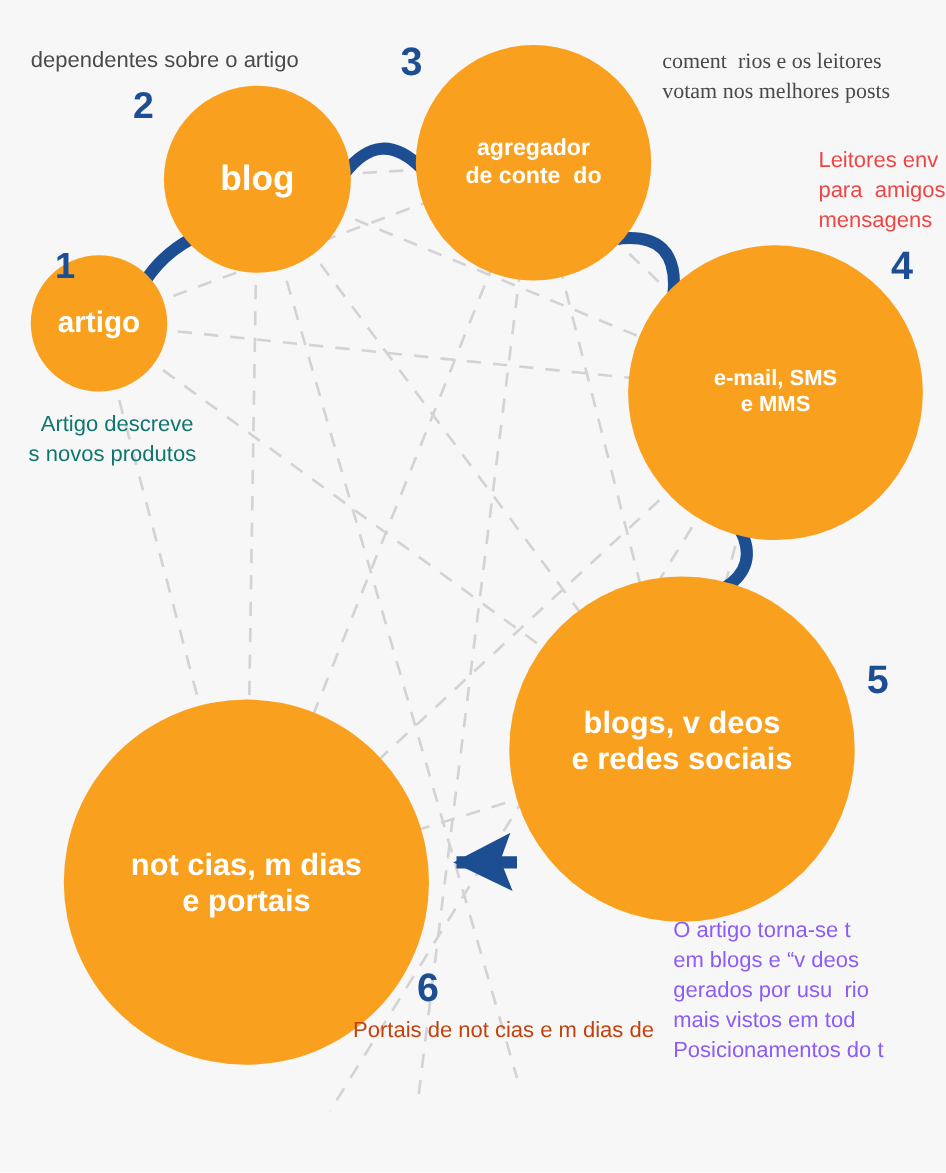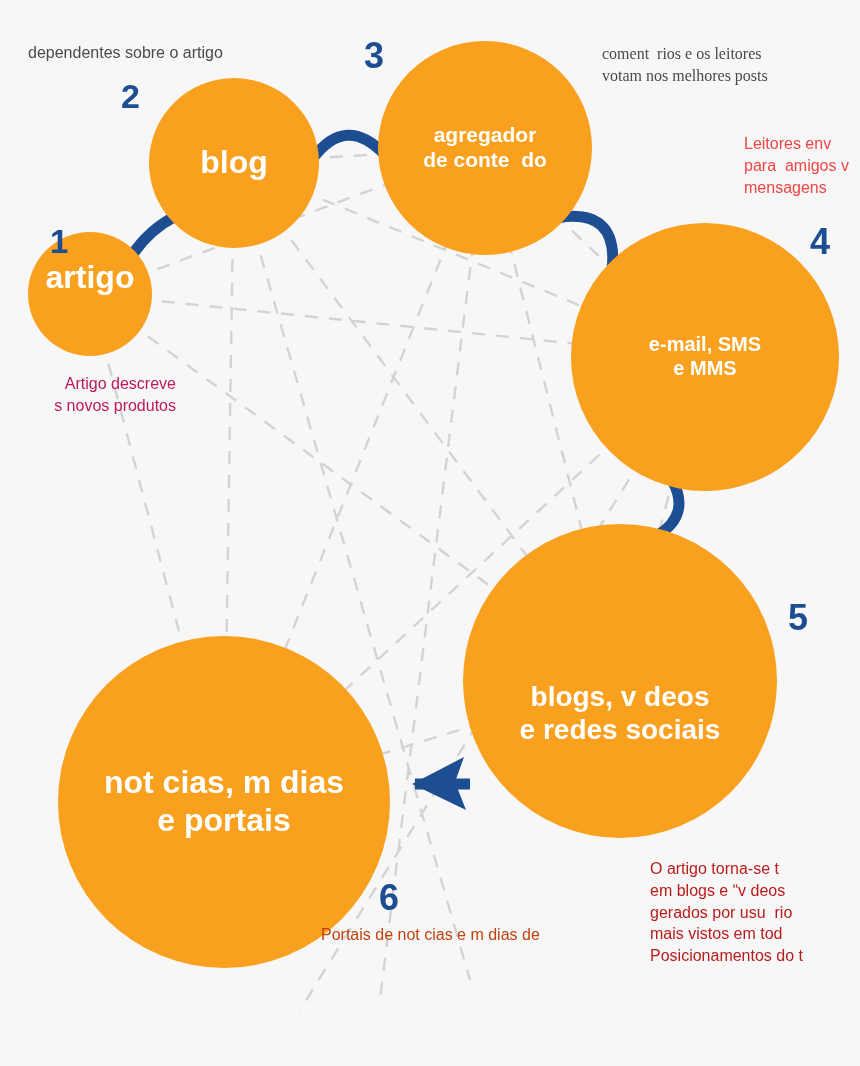--- a/index.html
+++ b/index.html
@@ -33,21 +33,21 @@
   }
   .step-number {
     position: absolute;
     color: #1d4e91;
     font-weight: bold;
     line-height: 1;
   }
   .caption {
     position: absolute;
     color: #4a4a4a;
-    font-size: 16px;
+    font-size: 20px;
     line-height: 1.36;
     white-space: pre;
   }
   .caption.align-right { text-align: right; }
   .caption.align-left { text-align: left; }
 </style>
 </head>
 <body>
 
 <div id="stage">
@@ -91,49 +91,49 @@
         <circle cx="224" cy="802" r="166" fill="#f9a01e"></circle>
       </g>
 
     <g id="arrow-group">
         <path d="M 470 784 L 415 784" stroke="#1d4e91" stroke-width="11" fill="none"></path>
         <path d="M 412 784 L 464 757 L 455 782 L 466 810 Z" fill="#1d4e91"></path>
       </g>
   </svg>
 
   <div id="labels-layer">
-      <div class="node-label" style="font-size: 32px; left: 28px; top: 216px; width: 124px; height: 124px; display: flex; align-items: center; justify-content: center;">artigo</div>
+      <div class="node-label" style="font-size: 27px; left: 28px; top: 232px; width: 124px; height: 124px; display: flex; align-items: center; justify-content: center;">artigo</div>
       <div class="node-label" style="font-size: 32px; left: 149px; top: 78px; width: 170px; height: 170px; display: flex; align-items: center; justify-content: center;">blog</div>
       <div class="node-label" style="font-size: 21px; left: 378px; top: 41px; width: 214px; height: 214px; display: flex; align-items: center; justify-content: center;">agregador
 de conte  do</div>
       <div class="node-label" style="font-size: 20px; left: 571px; top: 223px; width: 268px; height: 268px; display: flex; align-items: center; justify-content: center;">e-mail, SMS
 e MMS</div>
-      <div class="node-label" style="font-size: 28px; left: 463px; top: 556px; width: 314px; height: 314px; display: flex; align-items: center; justify-content: center;">blogs, v deos
+      <div class="node-label" style="font-size: 28px; left: 463px; top: 516px; width: 314px; height: 314px; display: flex; align-items: center; justify-content: center;">blogs, v deos
 e redes sociais</div>
-      <div class="node-label" style="font-size: 32px; left: 58px; top: 636px; width: 332px; height: 332px; display: flex; align-items: center; justify-content: center;">not cias, m dias
+      <div class="node-label" style="font-size: 28px; left: 58px; top: 636px; width: 332px; height: 332px; display: flex; align-items: center; justify-content: center;">not cias, m dias
 e portais</div>
     </div>
   <div id="numbers-layer">
       <div class="step-number" style="left: 50px; top: 225px; font-size: 33px; color: rgb(29, 78, 145);">1</div>
       <div class="step-number" style="left: 121px; top: 79px; font-size: 34px; color: rgb(29, 78, 145);">2</div>
       <div class="step-number" style="left: 364px; top: 38px; font-size: 36px; color: rgb(29, 78, 145);">3</div>
       <div class="step-number" style="left: 810px; top: 224px; font-size: 36px; color: rgb(29, 78, 145);">4</div>
       <div class="step-number" style="left: 788px; top: 600px; font-size: 36px; color: rgb(29, 78, 145);">5</div>
       <div class="step-number" style="left: 379px; top: 880px; font-size: 36px; color: rgb(29, 78, 145);">6</div>
     </div>
   <div id="captions-layer">
       <div class="caption align-left" style="left: 28px; top: 42px; color: rgb(74, 74, 74);">dependentes sobre o artigo</div>
-      <div class="caption align-right" style="left: 26px; top: 373px; width: 150px; color: #be185d;">Artigo descreve
+      <div class="caption align-right" style="left: 26px; top: 373px; width: 150px; color: #0f766e;">Artigo descreve
 s novos produtos</div>
       <div class="caption align-left" style="left: 602px; top: 43px; color: rgb(74, 74, 74); font-family: Liberation Serif, serif;">coment  rios e os leitores
 votam nos melhores posts</div>
       <div class="caption align-left" style="left: 744px; top: 133px; color: #ef4444;">Leitores env
 para  amigos v
 mensagens</div>
-      <div class="caption align-left" style="left: 650px; top: 833px; color: #b91c1c; margin-top: 25px;">O artigo torna-se t
+      <div class="caption align-left" style="left: 612px; top: 833px; color: #8b5cf6;">O artigo torna-se t
 em blogs e “v deos
 gerados por usu  rio
 mais vistos em tod
 Posicionamentos do t</div>
       <div class="caption align-left" style="left: 321px; top: 924px; color: #c2410c;">Portais de not cias e m dias de</div>
     </div>
 
 </div>
 
 </body></html>

